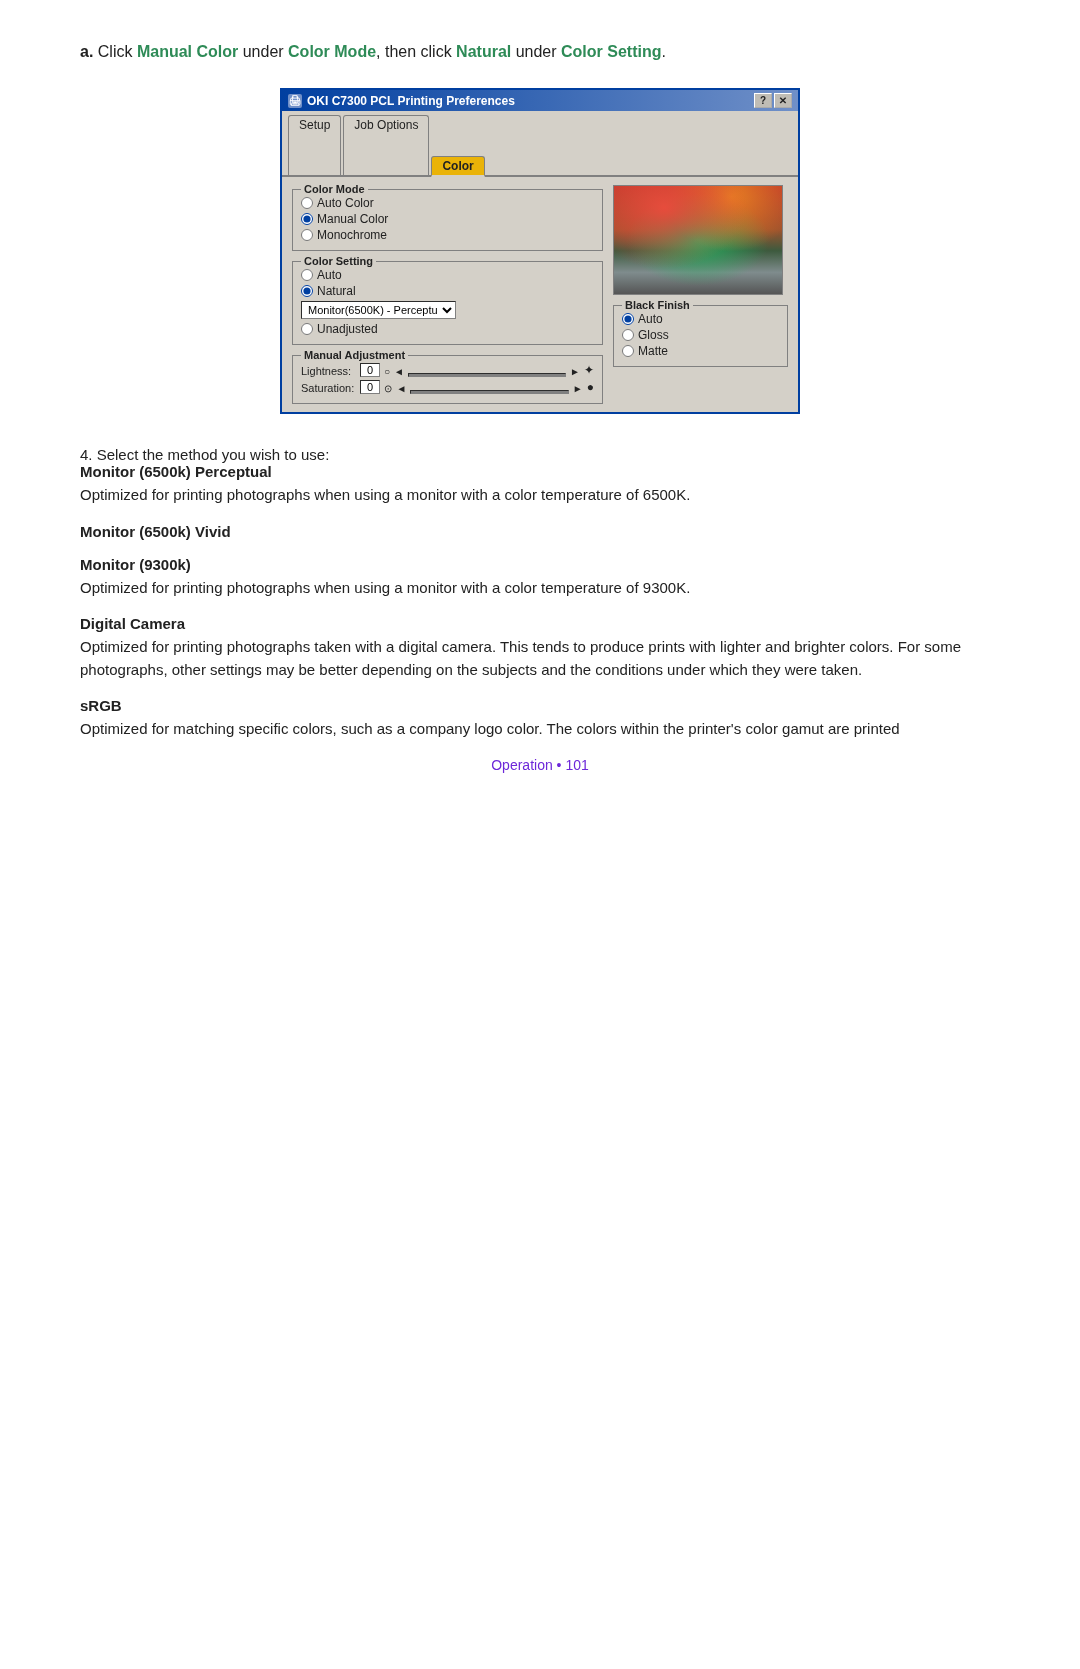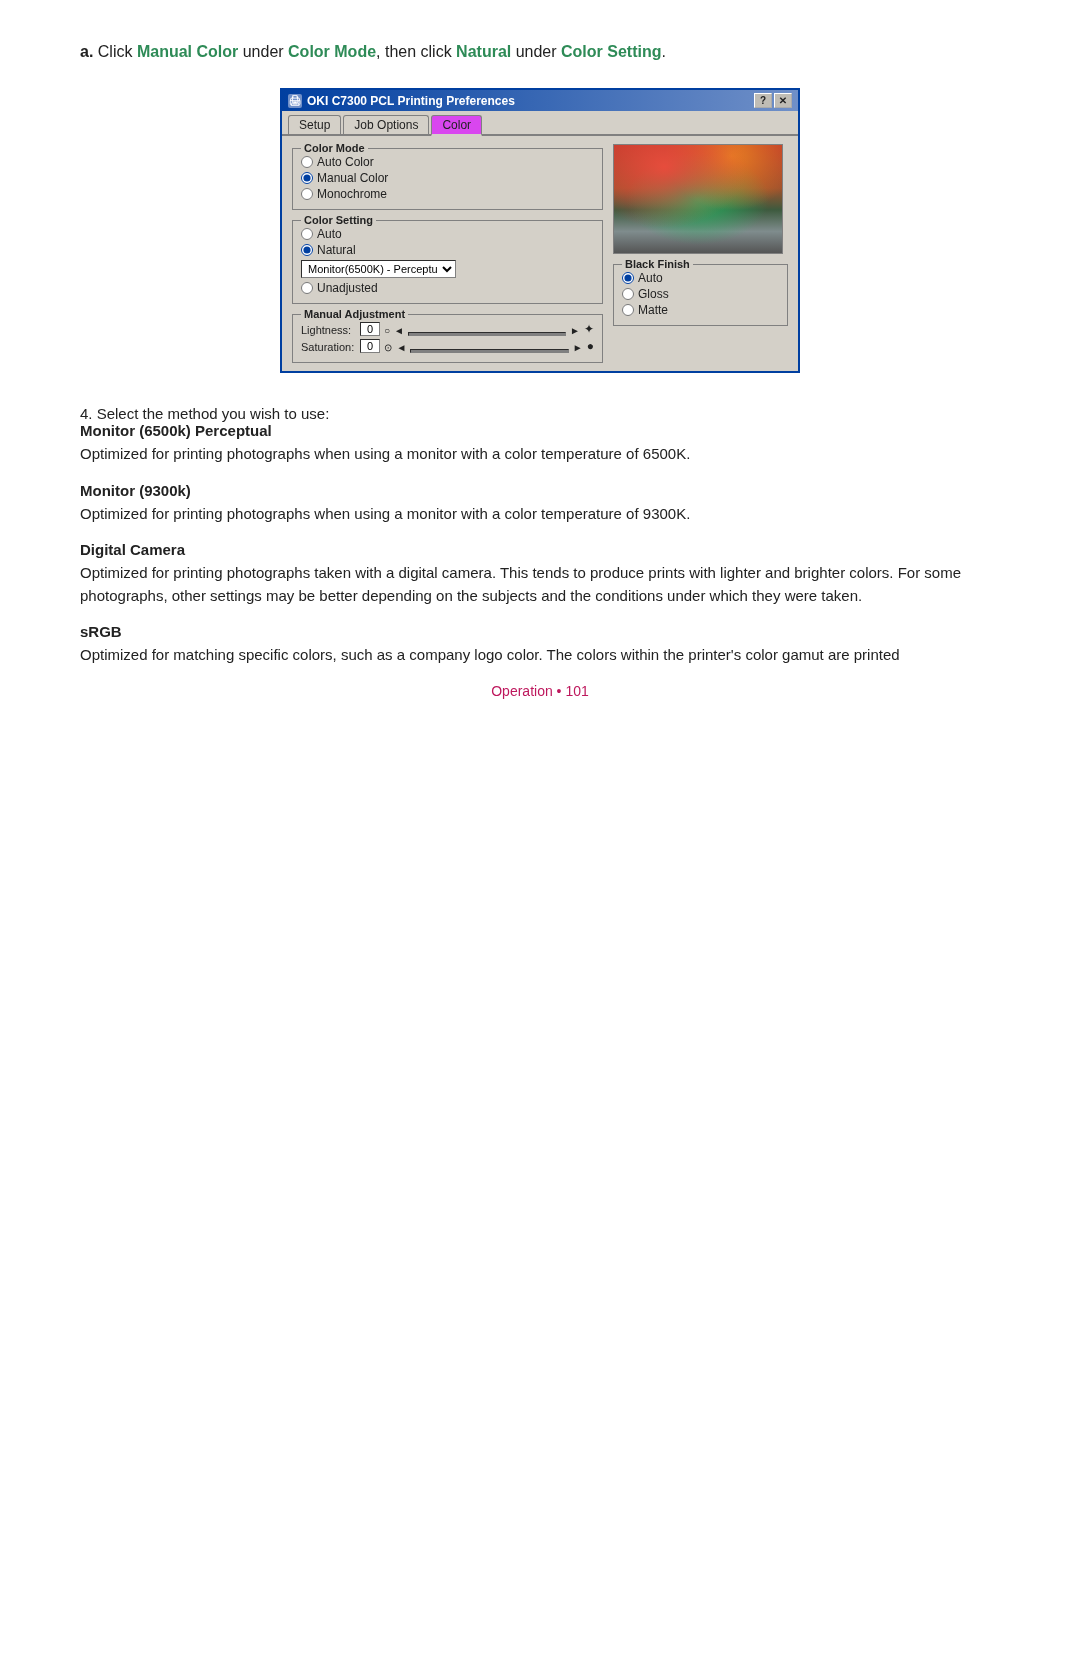--- a/index.html
+++ b/index.html
@@ -82,24 +82,25 @@
     .tab {
       padding: 2px 10px;
       border: 1px solid #808080;
       border-bottom: none;
       background: #d4d0c8;
       font-size: 12px;
       cursor: pointer;
       border-radius: 3px 3px 0 0;
     }
     .tab.active {
-      background: #d946ef;
+      background: #eab308;
       border-bottom: 2px solid #d4d0c8;
       margin-bottom: -2px;
-      font-weight: normal;
+      font-weight: bold;
+      margin-top: 41px;
     }
     .dialog-body {
       padding: 8px 10px;
       display: flex;
       gap: 10px;
     }
     .dialog-left {
       flex: 1;
       display: flex;
       flex-direction: column;
@@ -248,21 +249,21 @@
     }
     .method-desc {
       font-size: 15px;
       line-height: 1.5;
     }
 
     
     .page-footer {
       text-align: center;
       font-size: 14px;
-      color: #be185d;
+      color: #6d28d9;
     }
 
     .black-finish-group {
       border: 1px solid #808080;
       padding: 4px 8px 6px;
       position: relative;
       margin-top: 4px;
     }
   </style>
 </head>
@@ -386,20 +387,21 @@
 </div>
 
 <p class="step4-intro">4.  Select the method you wish to use:</p>
 
 <div class="method-section">
   <p class="method-title">Monitor (6500k) Perceptual</p>
   <p class="method-desc">Optimized for printing photographs when using a monitor with a color temperature of 6500K.</p>
 </div>
 
 <div class="method-section">
+  <p class="method-title">Monitor (6500k) Vivid</p>
 </div>
 
 <div class="method-section">
   <p class="method-title">Monitor (9300k)</p>
   <p class="method-desc">Optimized for printing photographs when using a monitor with a color temperature of 9300K.</p>
 </div>
 
 <div class="method-section">
   <p class="method-title">Digital Camera</p>
   <p class="method-desc">Optimized for printing photographs taken with a digital camera. This tends to produce prints with lighter and brighter colors. For some photographs, other settings may be better depending on the subjects and the conditions under which they were taken.</p>

